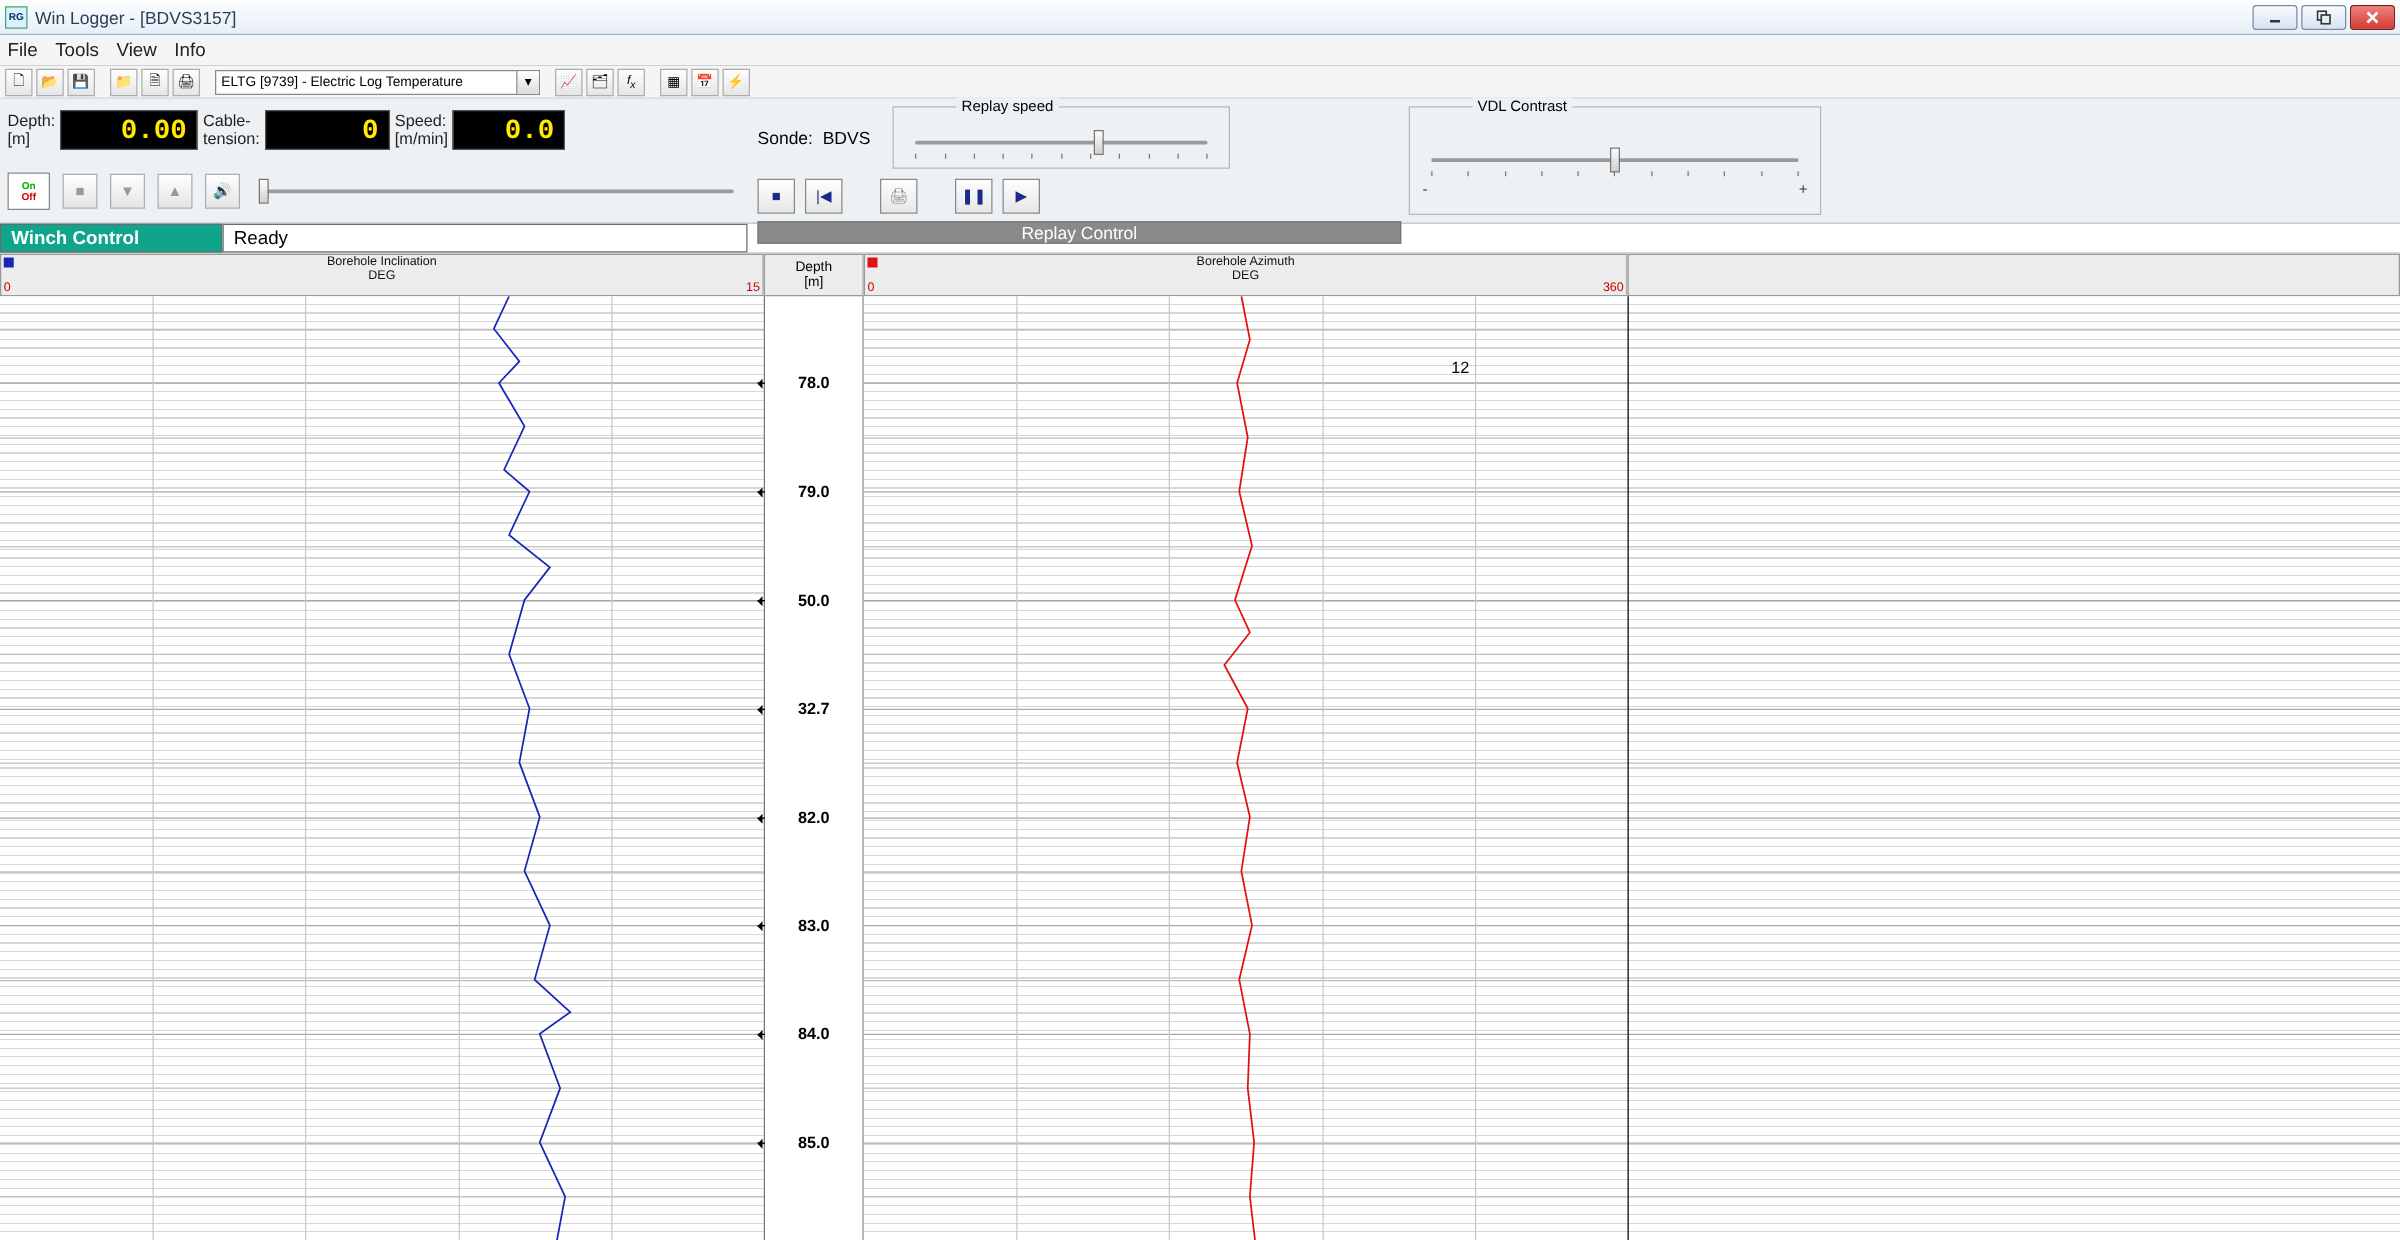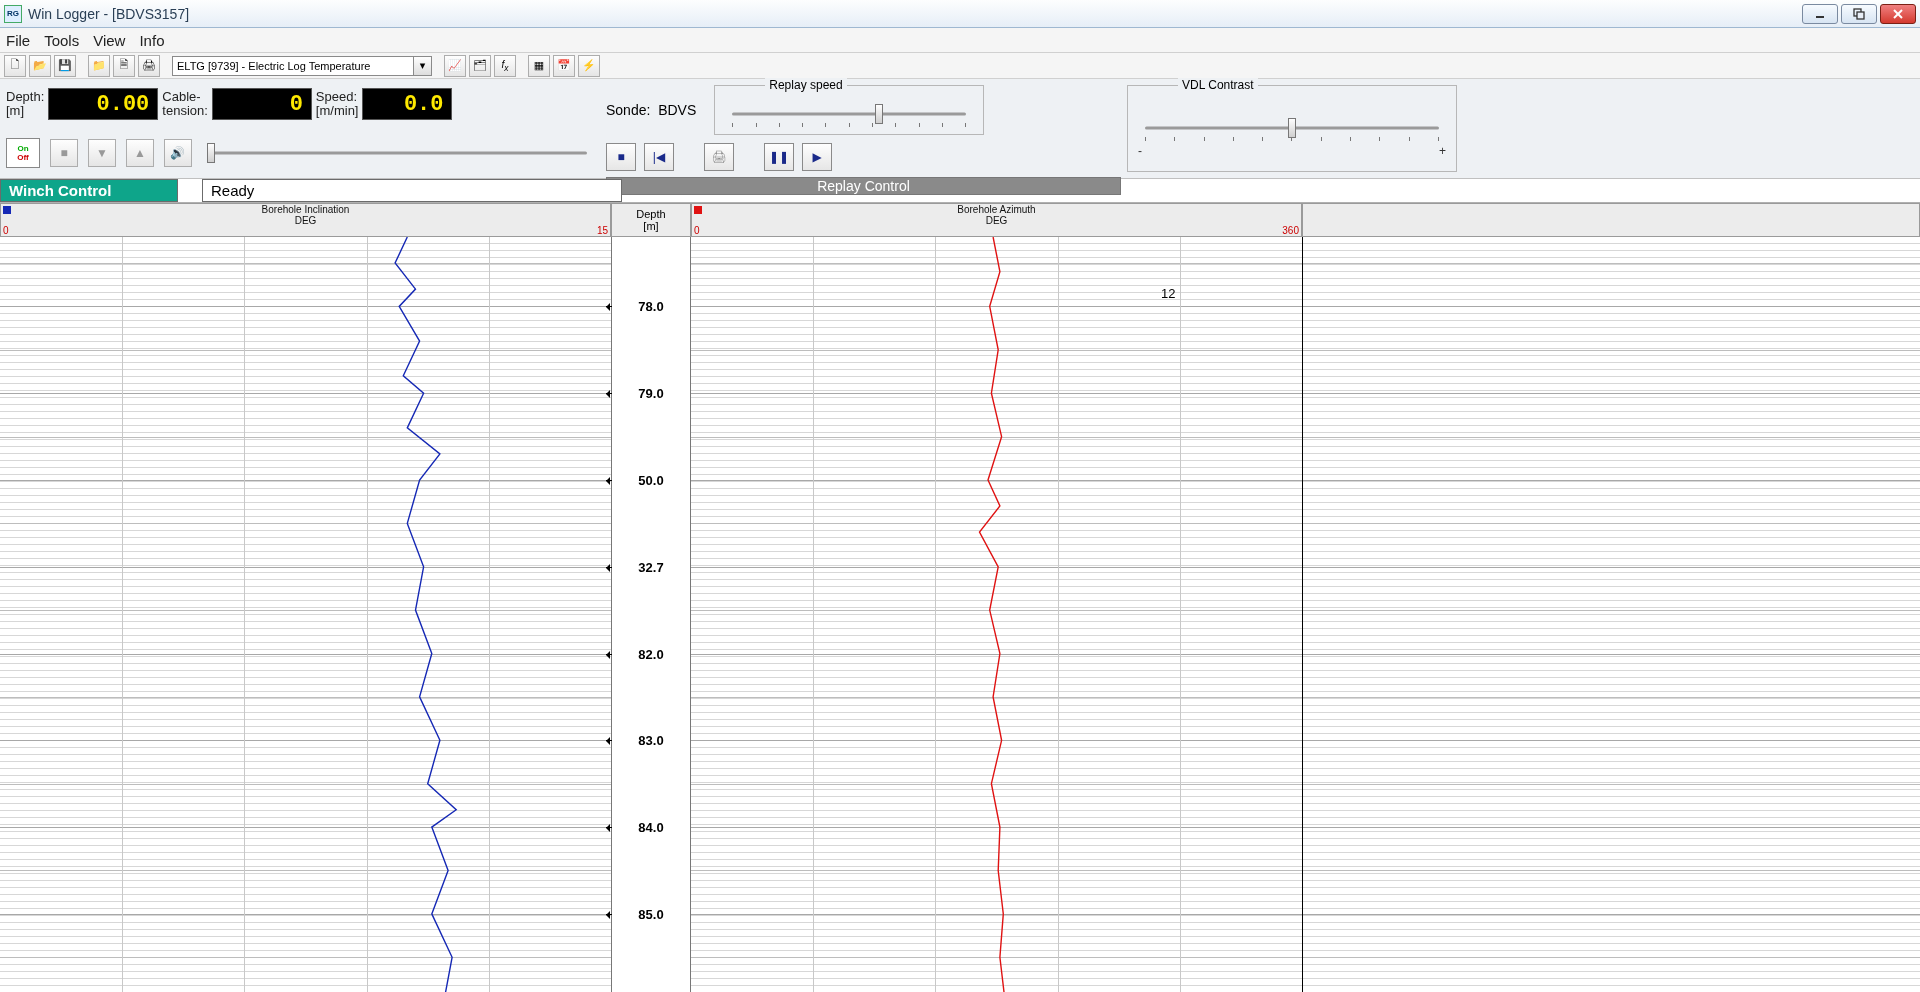--- a/index.html
+++ b/index.html
@@ -59,21 +59,21 @@
 .speed-box{width:270px;}
 .vdl-box{width:330px;}
 .ann-box{width:150px;}
 .ann-input{width:128px;height:22px;border:1px solid #7a7a7a;background:#fff;margin-top:14px;}
 .pm{display:flex;justify-content:space-between;font-size:12px;color:#333;margin-top:4px;}
 
 
 .status-strip{height:24px;display:flex;align-items:stretch;border-bottom:1px solid #b0b0b0;}
 .status-cell{border:1px solid #6b6b6b;display:flex;align-items:center;padding:0 8px;font-size:15px;}
 .status-cell.winch{background:#0ea58a;color:#fff;font-weight:bold;}
-.status-cell.ready{background:#fff;color:#000;flex:0 0 420px;margin-left:24px;}
+.status-cell.ready{background:#fff;color:#000;flex:0 0 420px;}
 
 
 .log-area{position:relative;height:815px;width:100%;background:#fff;}
 .track-head{position:absolute;top:0;height:34px;background:#ececec;border:1px solid #9a9a9a;font-size:11px;text-align:center;}
 .track-head .t1{font-size:10px;color:#111;}
 .track-head .t2{font-size:10px;color:#111;}
 .track-head .range{display:flex;justify-content:space-between;font-size:10px;color:#c00;padding:0 2px;position:absolute;bottom:0;left:0;right:0;}
 .track-head .sq{position:absolute;left:2px;top:2px;width:8px;height:8px;}
 .depth-head{position:absolute;top:0;left:611px;width:80px;height:34px;background:#ececec;border:1px solid #9a9a9a;display:flex;flex-direction:column;align-items:center;justify-content:center;font-size:11px;}
 .track-body{position:absolute;top:34px;bottom:0;background:#fff;}

